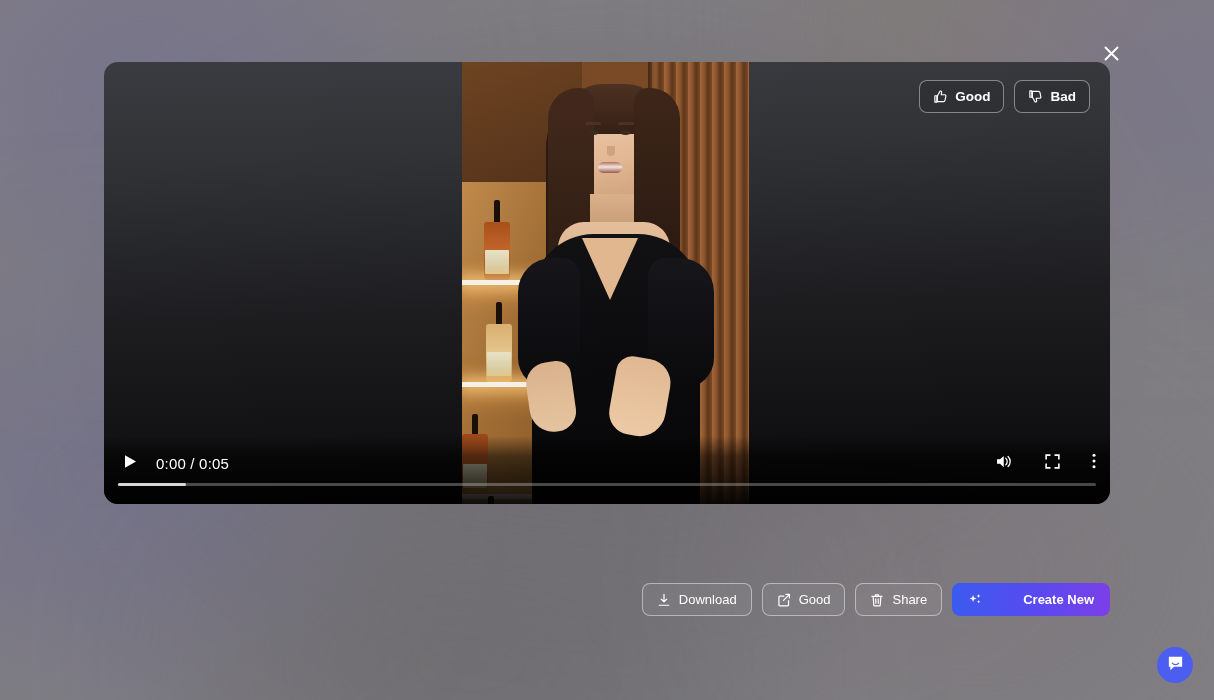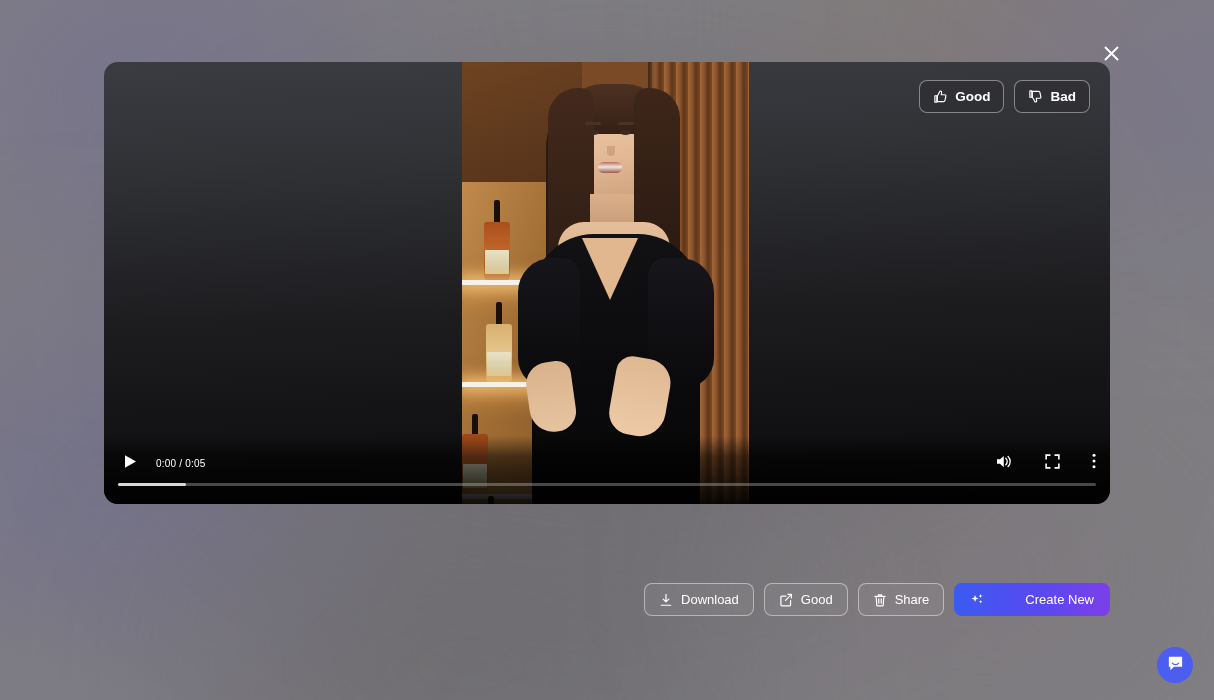--- a/index.html
+++ b/index.html
@@ -329,21 +329,21 @@
     display: flex; align-items: center;
   }
   #play-btn {
     width: 24px; height: 24px;
     display: flex; align-items: center; justify-content: center;
     cursor: pointer; color: #fff;
   }
   #time-display {
     margin-left: 14px;
     color: #ffffff;
-    font-size: 10px;
+    font-size: 15px;
     letter-spacing: 0.2px;
   }
   #controls-right {
     margin-left: auto;
     display: flex; align-items: center; gap: 32px;
     color: #fff;
   }
   #controls-right > div { cursor: pointer; display: flex; }
   #progress-track {
     position: absolute;
@@ -377,21 +377,21 @@
     color: #ffffff;
     font-size: 13px;
     cursor: pointer;
     white-space: nowrap;
   }
   .action-btn svg { display: block; }
   #create-new-btn {
     border: none;
     padding: 0 16px;
     background: linear-gradient(95deg, #3b5bf0 0%, #5a49f0 55%, #7c3fe8 100%);
-    font-weight: normal;
+    font-weight: bold;
     gap: 40px;
   }
 
   
   #chat-launcher {
     position: absolute;
     right: 21px; bottom: 17px;
     width: 36px; height: 36px;
     border-radius: 50%;
     background: #4c5ef0;

